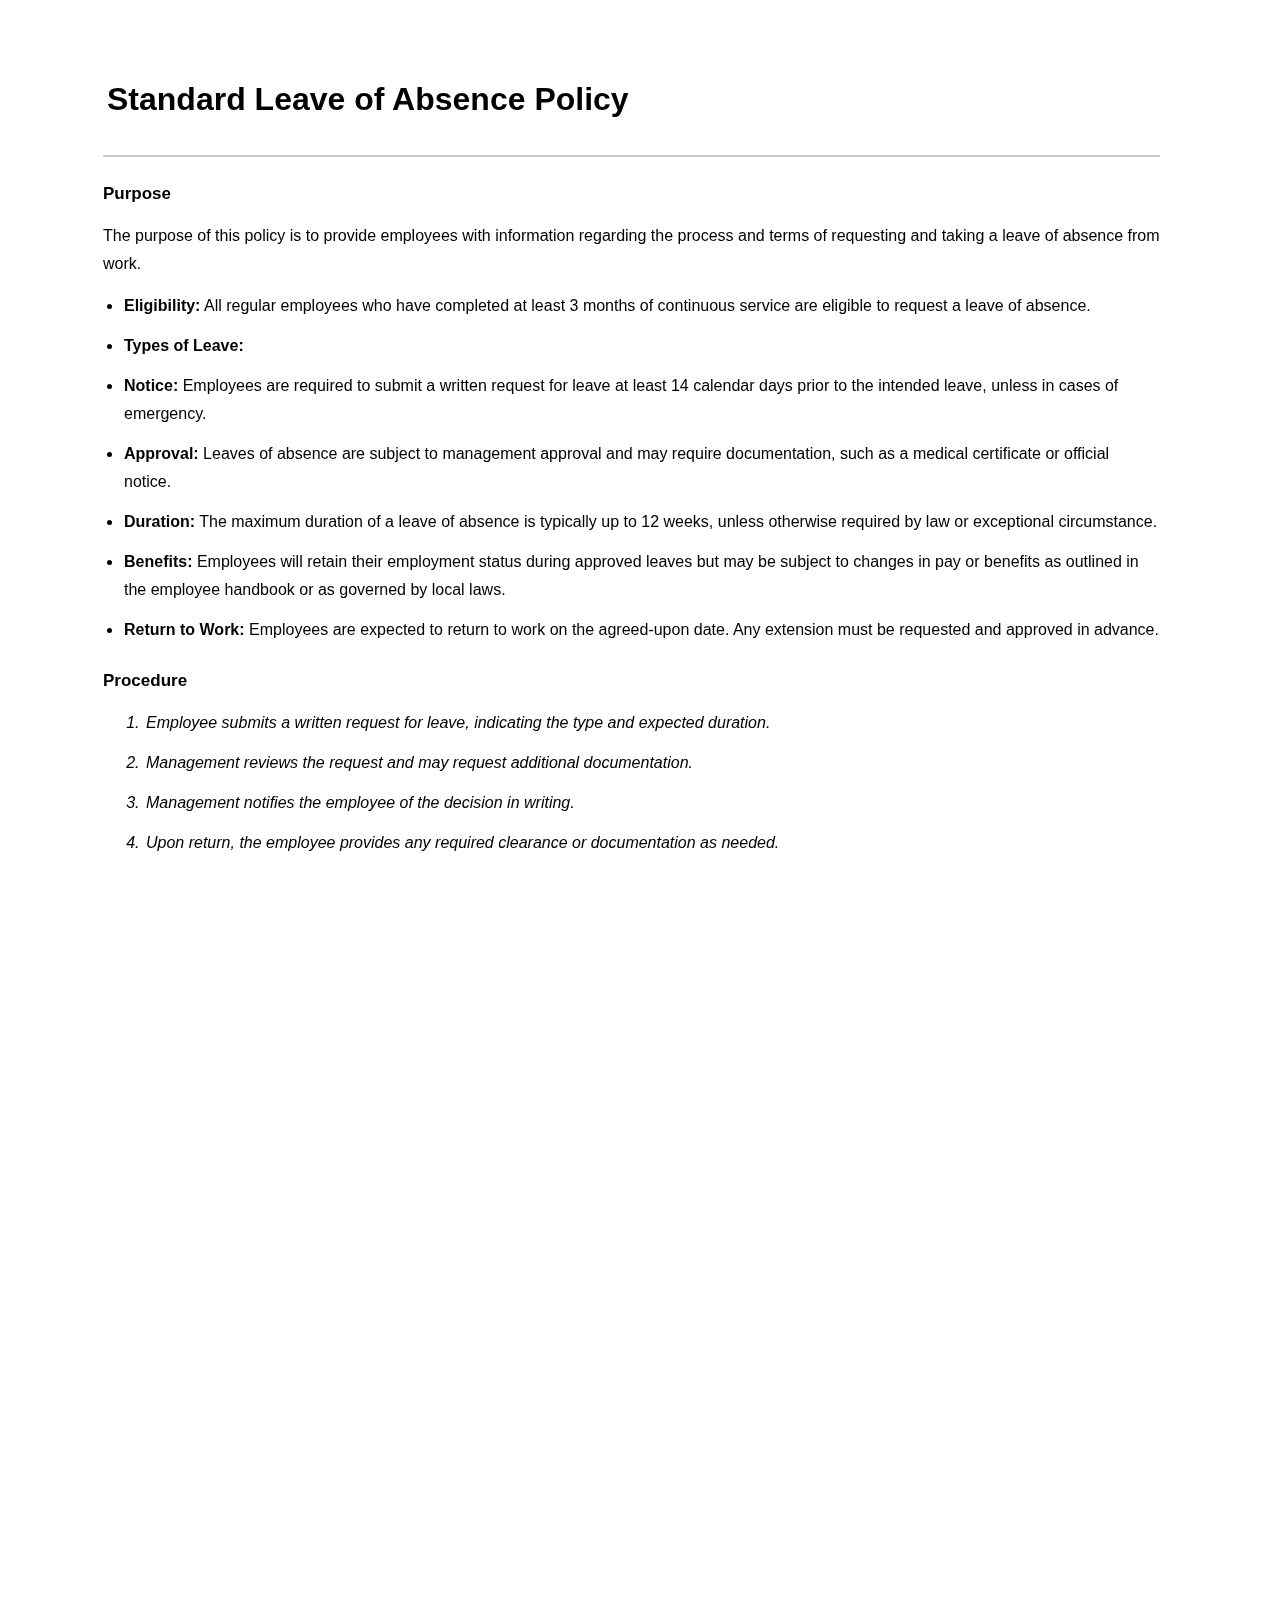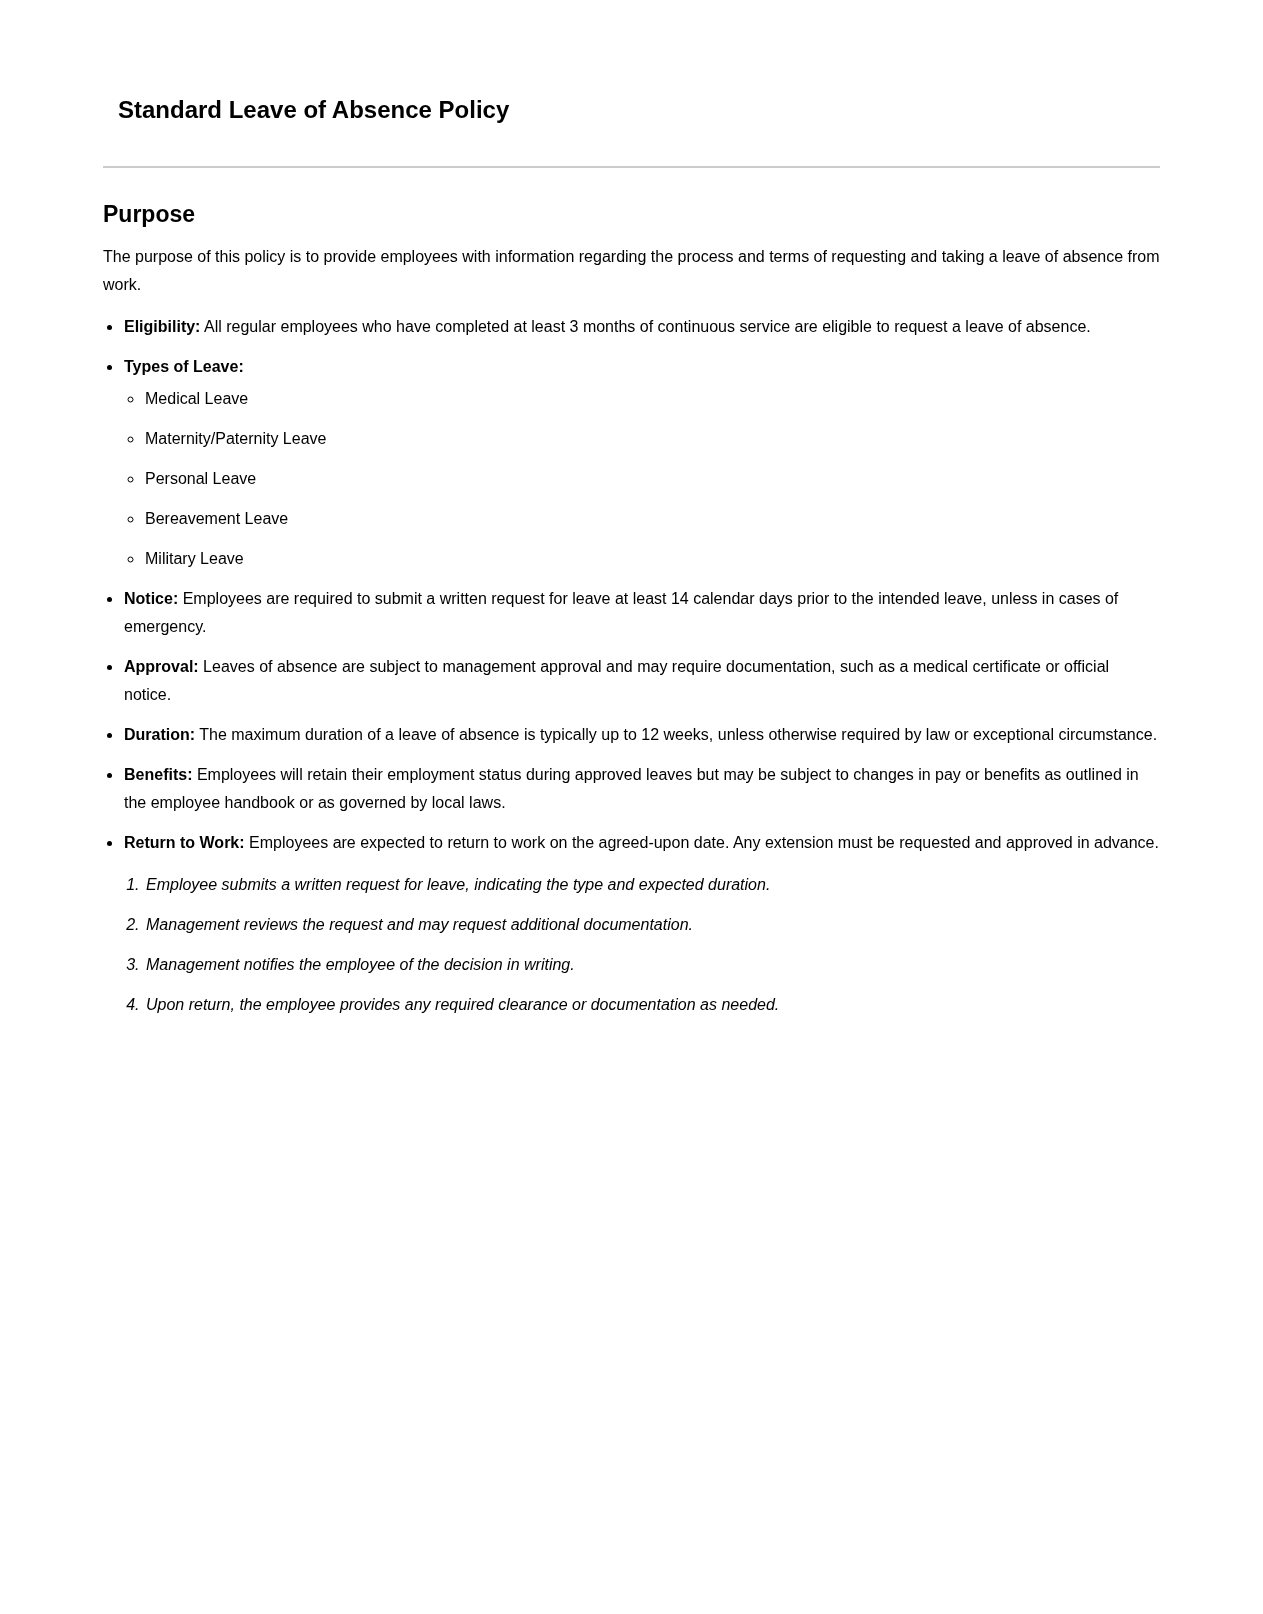--- a/index.html
+++ b/index.html
@@ -11,35 +11,35 @@
     font-size: 16px;
     line-height: 28px;
   }
   .page {
     width: 1057px;
     margin: 0 auto;
     padding-top: 76px;
     padding-bottom: 340px;
   }
   h1.doc-title {
-    font-size: 24px;
+    font-size: 32px;
     line-height: 38px;
     font-weight: bold;
-    margin: 15px;
+    margin: 4px;
   }
   hr.divider {
     border: none;
     border-top: 2px solid #cccccc;
     margin: 37px 0 0 0;
   }
   h2.section-heading {
-    font-size: 23px;
+    font-size: 17px;
     line-height: 29px;
     font-weight: bold;
-    margin: 32px 0 14px 0;
+    margin: 22px 0 14px 0;
   }
   p.body-text {
     margin: 0 0 14px 0;
   }
   ul.policy-list {
     margin: 14px 0 0 0;
     padding-left: 20px;
     list-style-type: disc;
   }
   ul.policy-list > li {
@@ -79,35 +79,29 @@
 
   <hr class="divider">
 
   <h2 class="section-heading">Purpose</h2>
   <p class="body-text">The purpose of this policy is to provide employees with information regarding the process and terms of requesting and taking a leave of absence from work.</p>
 
 
   <ul class="policy-list">
     <li><strong class="item-label">Eligibility:</strong><span> All regular employees who have completed at least 3 months of continuous service are eligible to request a leave of absence.</span></li>
     <li><strong class="item-label">Types of Leave:</strong>
-      <ul class="sub-list">
-        <li><span>Medical Leave</span></li>
-        <li><span>Maternity/Paternity Leave</span></li>
-        <li><span>Personal Leave</span></li>
-        <li><span>Bereavement Leave</span></li>
-        <li><span>Military Leave</span></li>
-      </ul>
     </li>
     <li><strong class="item-label">Notice:</strong><span> Employees are required to submit a written request for leave at least 14 calendar days prior to the intended leave, unless in cases of emergency.</span></li>
     <li><strong class="item-label">Approval:</strong><span> Leaves of absence are subject to management approval and may require documentation, such as a medical certificate or official notice.</span></li>
     <li><strong class="item-label">Duration:</strong><span> The maximum duration of a leave of absence is typically up to 12 weeks, unless otherwise required by law or exceptional circumstance.</span></li>
     <li><strong class="item-label">Benefits:</strong><span> Employees will retain their employment status during approved leaves but may be subject to changes in pay or benefits as outlined in the employee handbook or as governed by local laws.</span></li>
     <li><strong class="item-label">Return to Work:</strong><span> Employees are expected to return to work on the agreed-upon date. Any extension must be requested and approved in advance.</span></li>
   </ul>
 
+  <h2 class="section-heading">Procedure</h2>
   <ol class="procedure-list">
     <li><span>Employee submits a written request for leave, indicating the type and expected duration.</span></li>
     <li><span>Management reviews the request and may request additional documentation.</span></li>
     <li><span>Management notifies the employee of the decision in writing.</span></li>
     <li><span>Upon return, the employee provides any required clearance or documentation as needed.</span></li>
   </ol>
 
 </div>
 
 </body></html>

